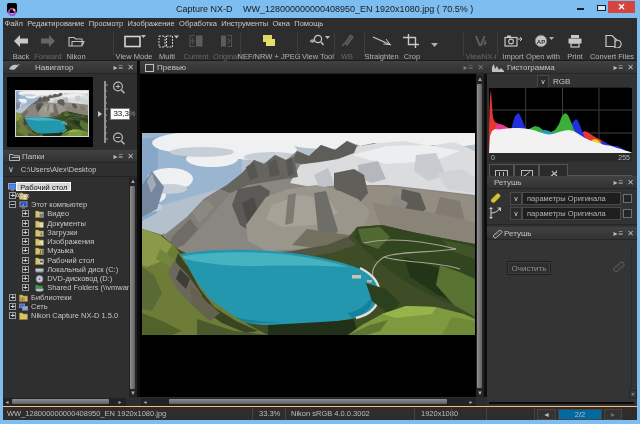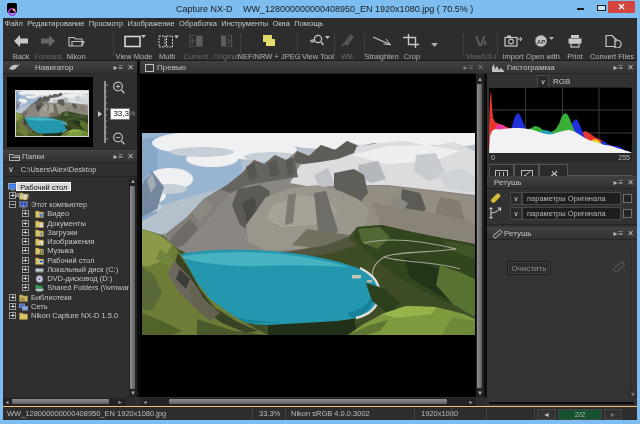--- a/index.html
+++ b/index.html
@@ -469,21 +469,21 @@
     <span style="position:absolute;left:259px;">33.3%</span>
     <span style="position:absolute;left:291px;">Nikon sRGB 4.0.0.3002</span>
     <span style="position:absolute;left:421px;">1920x1080</span>
     <div class="ssep" style="left:252px;"></div>
     <div class="ssep" style="left:285px;"></div>
     <div class="ssep" style="left:414px;"></div>
     <div class="ssep" style="left:451px;"></div>
     <div class="ssep" style="left:486px;"></div>
     <div class="ssep" style="left:534px;"></div>
     <div class="abs" style="left:537px;top:2px;width:19px;height:11px;border:1px solid #454545;background:#333;text-align:center;line-height:10px;color:#c0c0c0;font-size:7px;">◄</div>
-    <div class="abs" style="left:558px;top:2px;width:44px;height:11px;border:1px solid #454545;background:#14532d;text-align:center;line-height:10px;">2/2</div>
+    <div class="abs" style="left:558px;top:2px;width:44px;height:11px;border:1px solid #454545;background:#0369a1;text-align:center;line-height:10px;">2/2</div>
     <div class="abs" style="left:604px;top:2px;width:18px;height:11px;border:1px solid #454545;background:#333;text-align:center;line-height:10px;color:#6e6e6e;font-size:7px;">►</div>
   </div>
 
   <div id="bleft"></div>
   <div id="bright"></div>
   <div id="bbottom"></div>
 
   <svg width="0" height="0" style="position:absolute;">
     <defs>
       <g id="pic">

